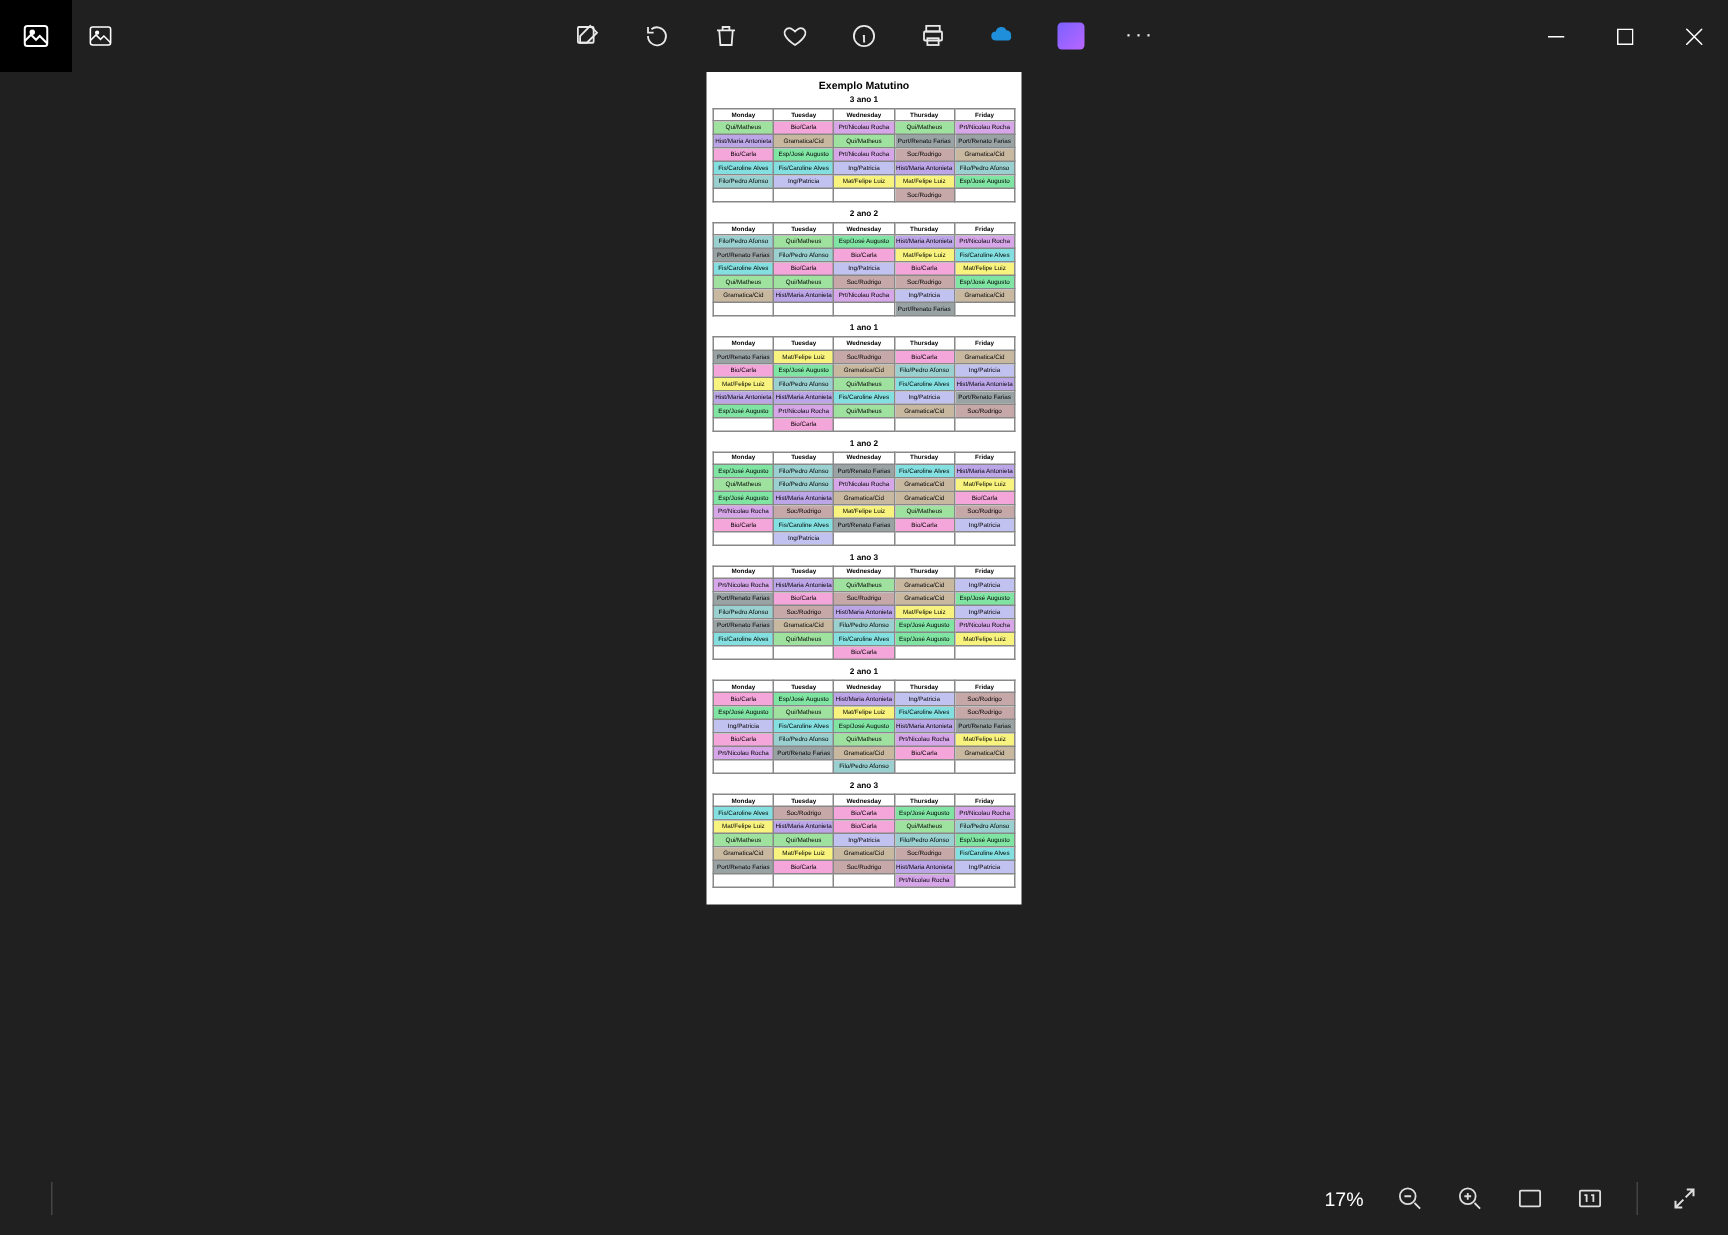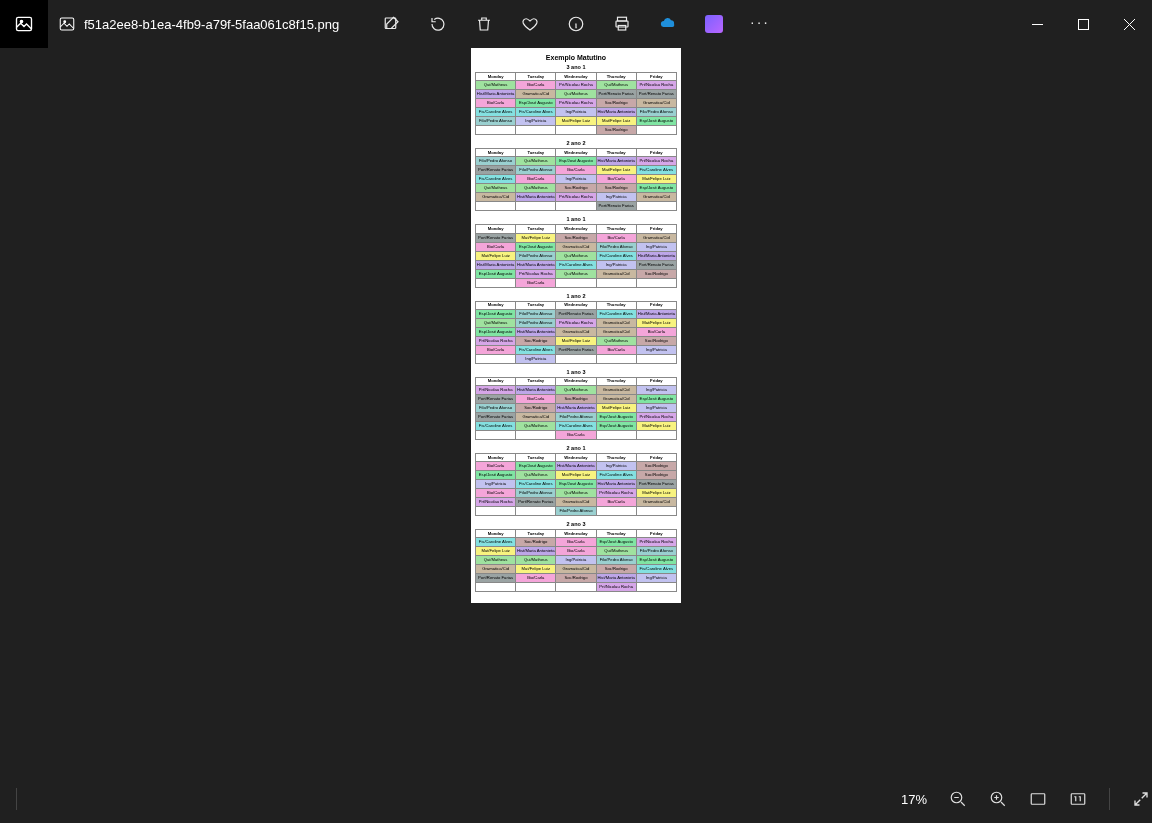--- a/index.html
+++ b/index.html
@@ -37,21 +37,21 @@
   .c-Gramatica { background:#c8b8a0;}    
   .c-Port{ background:#9aa3a3;}          
   .c-Soc { background:#c7a8a8;}          
   .c-Esp { background:#80e5a3;}          
   .c-Ing { background:#c2c2f0;}          
   .c-Fis { background:#84e0e0;}          
   .c-Filo{ background:#9ad0d0;}          
   .c-Mat { background:#f8f37f;}          
   .c-blank { background:#fff;}
   
-  .bottombar { height:48px; display:flex; align-items:center; justify-content:space-between; padding:0 2px; background:#202020;}
+  .bottombar { height:48px; display:flex; align-items:center; justify-content:space-between; padding:0 20px; background:#202020;}
   .bb-left { display:flex; align-items:center; gap:10px;}
   .bb-left .sep { width:1px; height:22px; background:#444; margin:0 4px;}
   .bb-right { display:flex; align-items:center; gap:22px;}
   .zoomtxt { font-size:13px; }
   .bb-right .ico { width:18px; height:18px; display:flex; align-items:center; justify-content:center; opacity:.85;}
   .dim { opacity:.45;}
 </style>
 </head>
 <body>
 
@@ -64,21 +64,20 @@
           <circle cx="9" cy="9" r="1.4" fill="#fff"></circle>
       </svg>
     </div>
     <div class="file-icon">
       <svg viewBox="0 0 24 24" fill="none" stroke="#fff" stroke-width="1.4">
           <rect x="3" y="4" width="18" height="16" rx="2"></rect>
           <path d="M3 16l5-5 4 4 3-3 6 6"></path>
           <circle cx="9" cy="9" r="1.2" fill="#fff"></circle>
         </svg>
     </div>
-    <div class="filename">f51a2ee8-b1ea-4fb9-a79f-5faa061c8f15.png</div>
   </div>
 
   <div class="tb-center">
     <div class="ico">
         <svg viewBox="0 0 24 24" fill="none" stroke="#fff" stroke-width="1.6">
           <rect x="3" y="4" width="14" height="14" rx="1"></rect>
           <path d="M14 3l6 6-9 9H5v-6z"></path>
         </svg>
       </div>
     <div class="ico">

